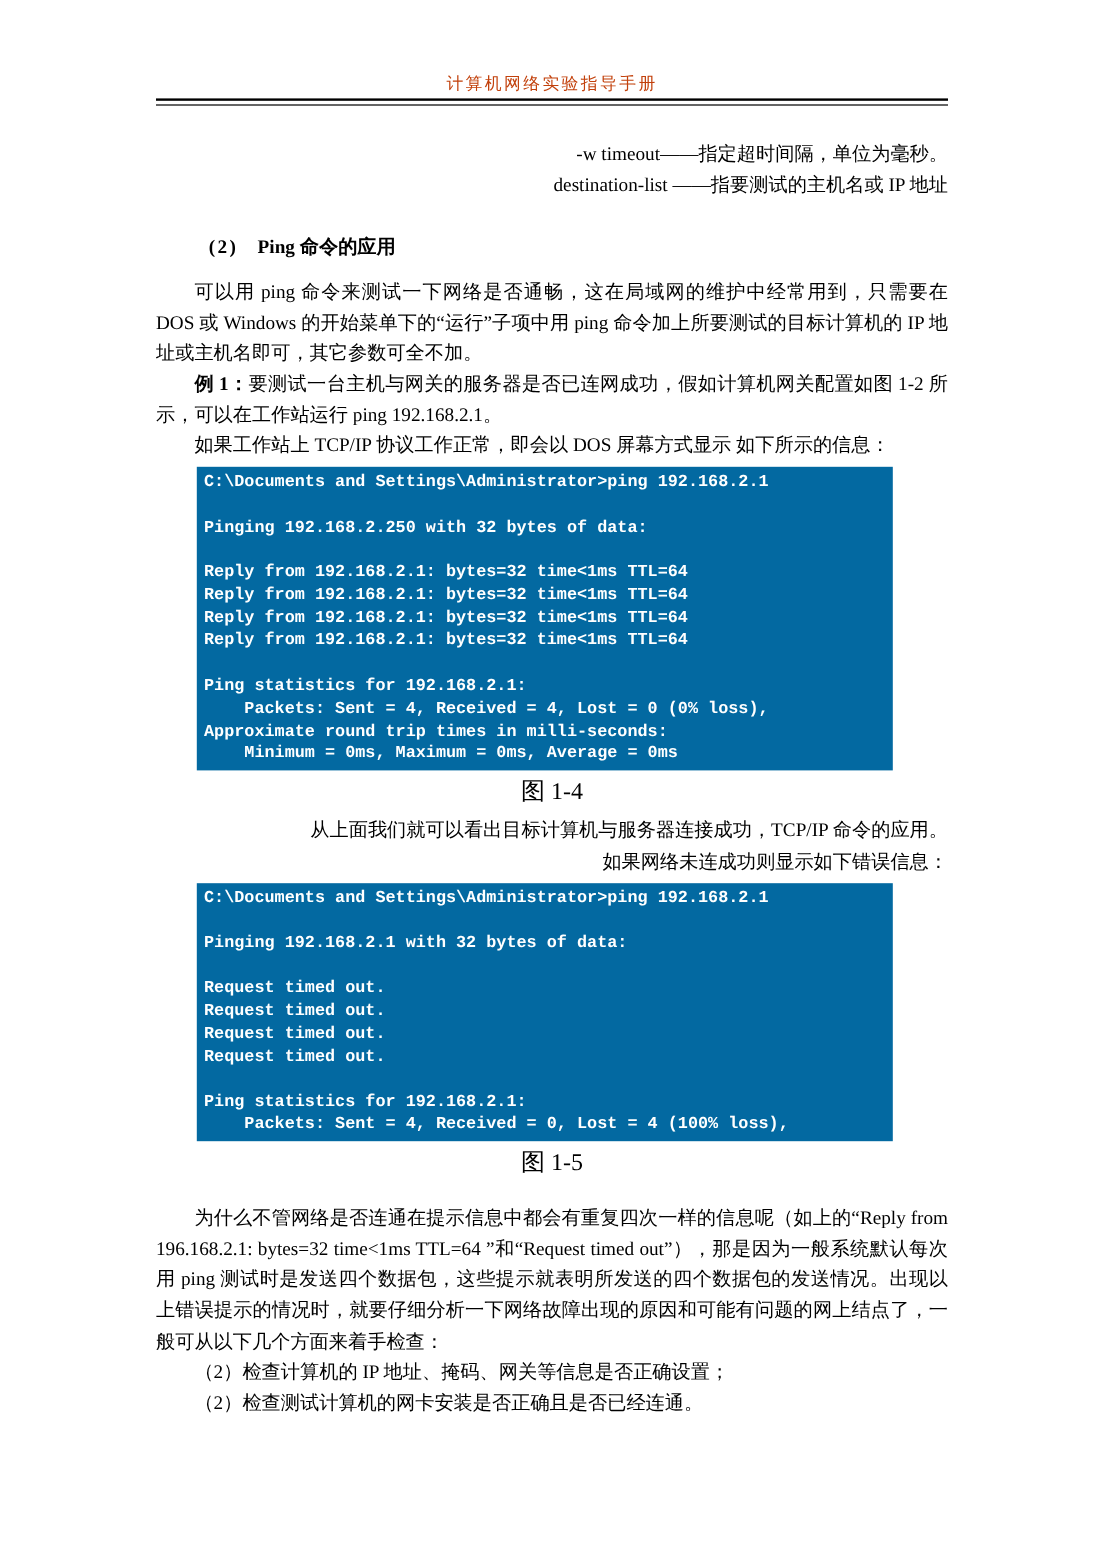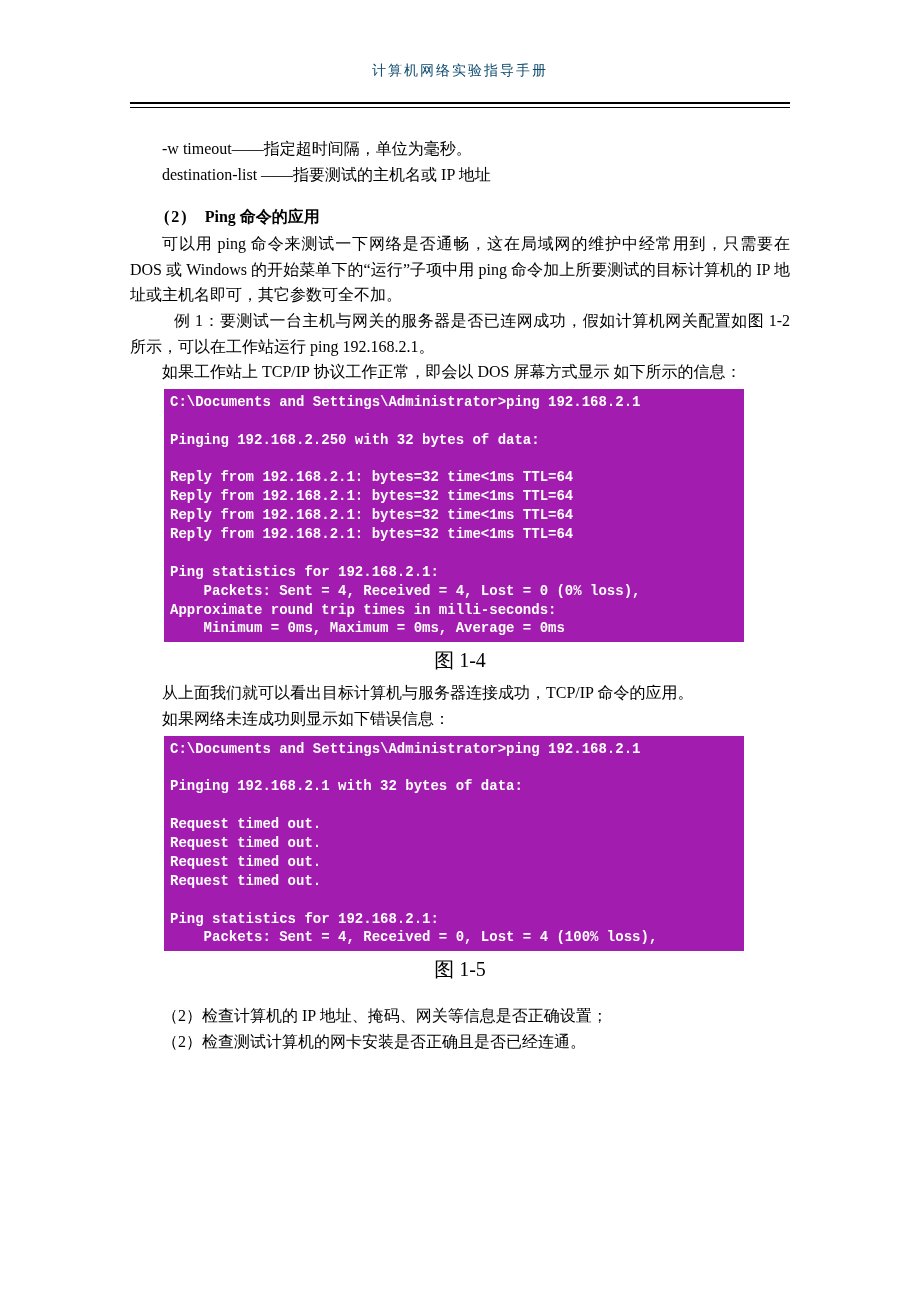--- a/index.html
+++ b/index.html
@@ -14,67 +14,67 @@
   .page {
     width: 920px;
     min-height: 1302px;
     box-sizing: border-box;
     padding: 60px 130px 80px 130px;
     margin: 0 auto;
   }
   .header {
     text-align: center;
     font-size: 14px;
-    color: #0c4a6e;
+    color: #c2410c;
     letter-spacing: 2px;
-    padding-bottom: 20px;
+    padding-bottom: 0;
   }
   .header-line {
     border-top: 2px solid #000;
     border-bottom: 1px solid #000;
     height: 3px;
     margin-bottom: 28px;
   }
   .para {
     text-align: justify;
     margin: 0;
     text-indent: 2em;
   }
   .section-gap { height: 14px; }
-  .bold { font-weight: normal; margin-left: 12px; }
+  .bold { font-weight: bold; }
   .sub-head {
     text-indent: 2em;
-    margin: 2px;
+    margin: 12px;
   }
   .sub-head .num-part { font-weight: bold; letter-spacing: 2px; }
   .sub-head .txt-part { font-weight: bold; }
   .sub-head2 {
     text-indent: 2em;
     margin: 0;
     font-weight: bold;
   }
   .console {
-    background: #a21caf;
+    background: #0369a1;
     color: #fff;
     font-family: "Courier New", monospace;
     font-size: 14px;
     font-weight: bold;
     padding: 4px 6px;
     margin: 4px 0 2px 34px;
     width: 568px;
     line-height: 1.35;
     white-space: pre;
     overflow: hidden;
   }
   .caption {
     text-align: center;
     margin: 2px 0 4px 0;
     font-size: 20px;
   }
-  .indent-line { text-indent: 2em; margin:0; }
+  .indent-line { text-indent: 2em; margin:0;text-align:right; }
 </style>
 </head>
 <body>
 
 <div class="page">
 
   <div class="header">计算机网络实验指导手册</div>
   <div class="header-line"></div>
 
   <p class="indent-line">-w timeout——指定超时间隔，单位为毫秒。</p>
@@ -122,17 +122,18 @@
 Request timed out.
 Request timed out.
 Request timed out.
 
 Ping statistics for 192.168.2.1:
     Packets: Sent = 4, Received = 0, Lost = 4 (100% loss),</div>
   <div class="caption">图 1-5</div>
 
   <div class="section-gap"></div>
 
+  <p class="para">为什么不管网络是否连通在提示信息中都会有重复四次一样的信息呢（如上的“Reply from 196.168.2.1: bytes=32 time&lt;1ms TTL=64 ”和“Request timed out”），那是因为一般系统默认每次用 ping 测试时是发送四个数据包，这些提示就表明所发送的四个数据包的发送情况。出现以上错误提示的情况时，就要仔细分析一下网络故障出现的原因和可能有问题的网上结点了，一般可从以下几个方面来着手检查：</p>
 
   <p class="para">（2）检查计算机的 IP 地址、掩码、网关等信息是否正确设置；</p>
   <p class="para">（2）检查测试计算机的网卡安装是否正确且是否已经连通。</p>
 
 </div>
 
 </body></html>

